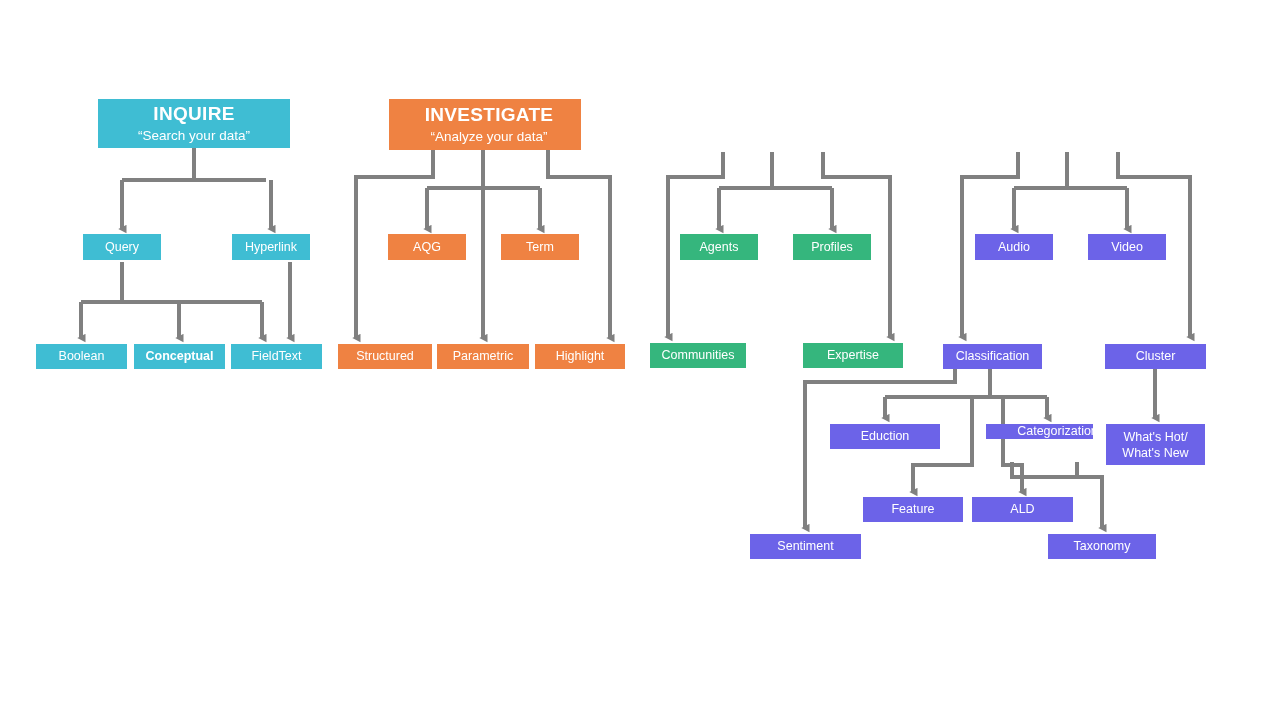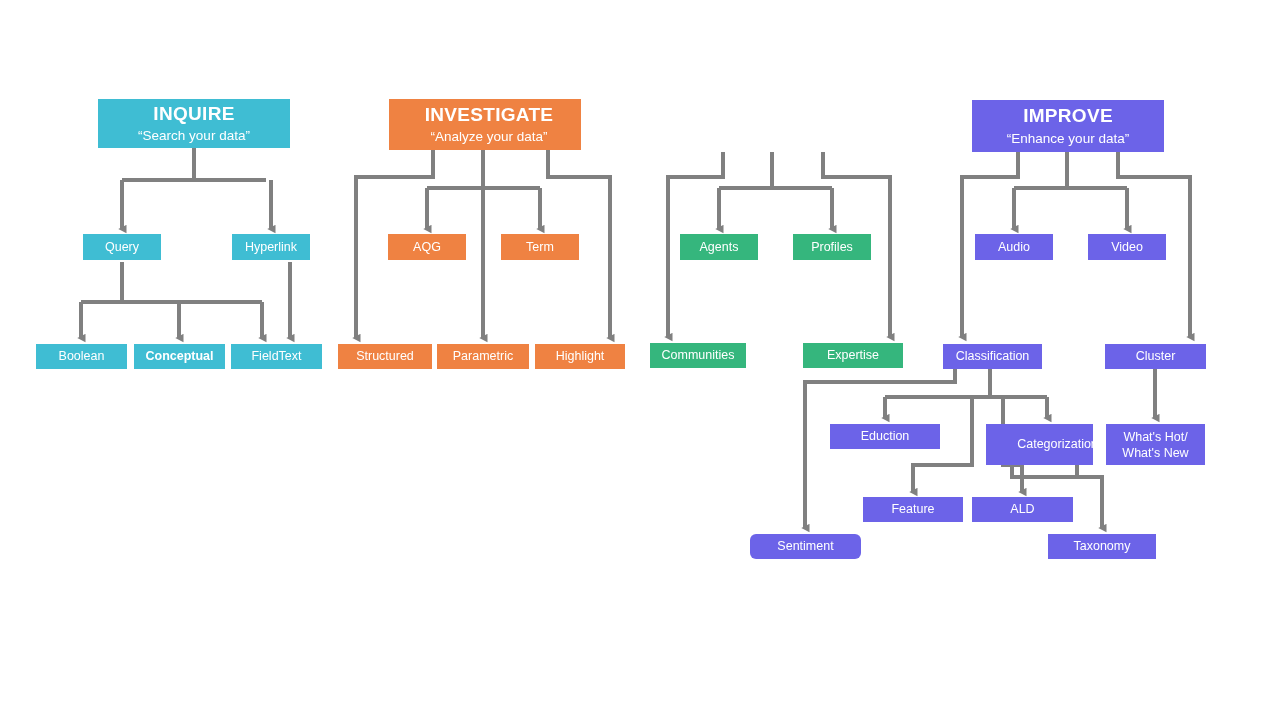--- a/index.html
+++ b/index.html
@@ -108,34 +108,30 @@
   <div class="node lvl2 c-orange" style="left:501px;top:234px;width:78px;height:26px;">Term</div>
   <div class="node lvl3 c-orange" style="left:338px;top:344px;width:94px;height:25px;">Structured</div>
   <div class="node lvl3 c-orange" style="left:437px;top:344px;width:92px;height:25px;">Parametric</div>
   <div class="node lvl3 c-orange" style="left:535px;top:344px;width:90px;height:25px;">Highlight</div>
 
   <div class="node lvl2 c-green" style="left:680px;top:234px;width:78px;height:26px;">Agents</div>
   <div class="node lvl2 c-green" style="left:793px;top:234px;width:78px;height:26px;">Profiles</div>
   <div class="node lvl3 c-green" style="left:650px;top:343px;width:96px;height:25px;">Communities</div>
   <div class="node lvl3 c-green" style="left:803px;top:343px;width:100px;height:25px;">Expertise</div>
 
-  <div class="node header c-purple" style="left:972px;top:100px;width:192px;height:52px;">
-    <div class="hd-title">IMPROVE</div>
-    <div class="hd-sub">“Enhance your data”</div>
-  </div>
   <div class="node lvl2 c-purple" style="left:975px;top:234px;width:78px;height:26px;">Audio</div>
   <div class="node lvl2 c-purple" style="left:1088px;top:234px;width:78px;height:26px;">Video</div>
   <div class="node lvl3 c-purple" style="left:943px;top:344px;width:99px;height:25px;">Classification</div>
   <div class="node lvl3 c-purple" style="left:1105px;top:344px;width:101px;height:25px;">Cluster</div>
 
   <div class="node lvl4 c-purple" style="left:830px;top:424px;width:110px;height:25px;">Eduction</div>
-  <div class="node lvl4 c-purple" style="left:986px;top:424px;width:107px;height:41px;padding-left:36px;">Categorization</div>
+  <div class="node lvl4 c-purple" style="left:986px;top:424px;width:107px;height:15px;padding-left:36px;">Categorization</div>
   <div class="node two-line c-purple" style="left:1106px;top:424px;width:99px;height:41px;flex-direction:column;">
     <div>What's Hot/</div>
     <div>What's New</div>
   </div>
 
   <div class="node lvl5 c-purple" style="left:863px;top:497px;width:100px;height:25px;">Feature</div>
   <div class="node lvl5 c-purple" style="left:972px;top:497px;width:101px;height:25px;">ALD</div>
-  <div class="node lvl5 c-purple" style="left:750px;top:534px;width:111px;height:25px;border-radius:6px;">Sentiment</div>
+  <div class="node lvl5 c-purple" style="left:750px;top:534px;width:111px;height:25px;">Sentiment</div>
   <div class="node lvl5 c-purple" style="left:1048px;top:534px;width:108px;height:25px;">Taxonomy</div>
 
 </div>
 
 </body></html>

